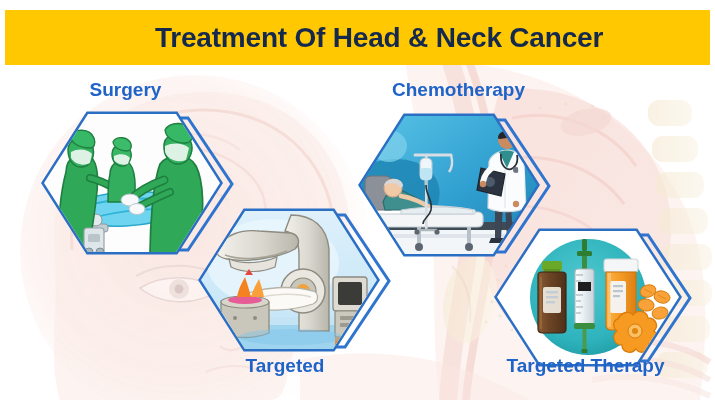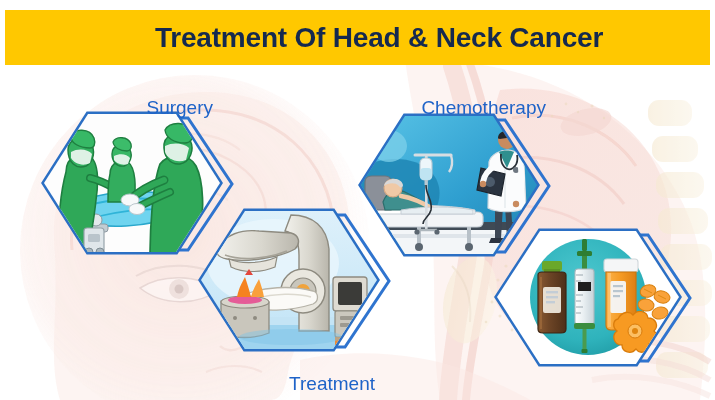--- a/index.html
+++ b/index.html
@@ -25,22 +25,22 @@
     font-size:28px;font-weight:bold;color:#15294f;
     letter-spacing:-0.2px;white-space:nowrap;line-height:1;margin-left:43px;
   }
 
   
   .hex-card{position:absolute;z-index:3;}
   .hex-card svg{display:block;overflow:visible;}
 
   .hex-label{
     position:absolute;z-index:6;
-    font-size:19px;font-weight:normal;color:#1f63c8;
-    white-space:nowrap;line-height:1;text-align:right;margin-top:18px;
+    font-size:19px;font-weight:bold;color:#1f63c8;
+    white-space:nowrap;line-height:1;text-align:center;
   }
 
   
   #card-surgery   {left:38px; top:108px; width:180px; height:146px;}
   #card-radiation {left:195px;top:205px; width:180px; height:146px;}
   #card-chemo     {left:355px;top:110px; width:180px; height:146px;}
   #card-targeted  {left:490px;top:225px; width:202px; height:140px;}
 
   #label-surgery  {left:38px; top:80px;  width:175px;}
   #label-chemo    {left:371px;top:80px;  width:175px;}
@@ -288,21 +288,21 @@
         <rect x="140" y="106" width="28" height="26" rx="2" fill="#cbc8be" stroke="#8e8b80" stroke-width="1.2"></rect>
         <rect x="145" y="111" width="18" height="4" rx="1" fill="#9d9a90"></rect>
         <rect x="145" y="118" width="18" height="4" rx="1" fill="#9d9a90"></rect>
         <rect x="140" y="132" width="8" height="8" fill="#f58220" opacity="0.9"></rect>
 
         <ellipse cx="96" cy="132" rx="52" ry="8" fill="#7fc3e6" opacity="0.45"></ellipse>
       </g>
     </svg>
   </div>
 
-  <div class="hex-label" id="label-radiation">Treatment</div>
+  <div class="hex-label" id="label-radiation">Targeted</div>
 
   <div class="hex-label" id="label-chemo">Chemotherapy</div>
 
   <div class="hex-card" id="card-chemo">
     <svg width="200" height="150" viewBox="0 0 200 150" xmlns="http://www.w3.org/2000/svg">
       <defs>
         <clipPath id="clipChem">
           <polygon points="6,75 50,6 138,6 182,75 138,144 50,144"></polygon>
         </clipPath>
         <linearGradient id="chemBg" x1="0" y1="0" x2="1" y2="1">
@@ -483,14 +483,15 @@
                    C 166 93 169 101 164 106 C 170 111 166 120 159 119
                    C 159 127 150 130 146 124 C 141 130 132 127 132 120
                    C 124 120 121 111 127 106 C 122 102 123 95 128 94 Z" fill="#f79a22" stroke="#d97c0c" stroke-width="1.3"></path>
           <circle cx="145" cy="106" r="7" fill="#fcbf63" stroke="#d97c0c" stroke-width="1"></circle>
           <circle cx="145" cy="106" r="3" fill="#e0850f"></circle>
         </g>
       </g>
     </svg>
   </div>
 
+  <div class="hex-label" id="label-targeted">Targeted Therapy</div>
 
 </div>
 
 </body></html>

